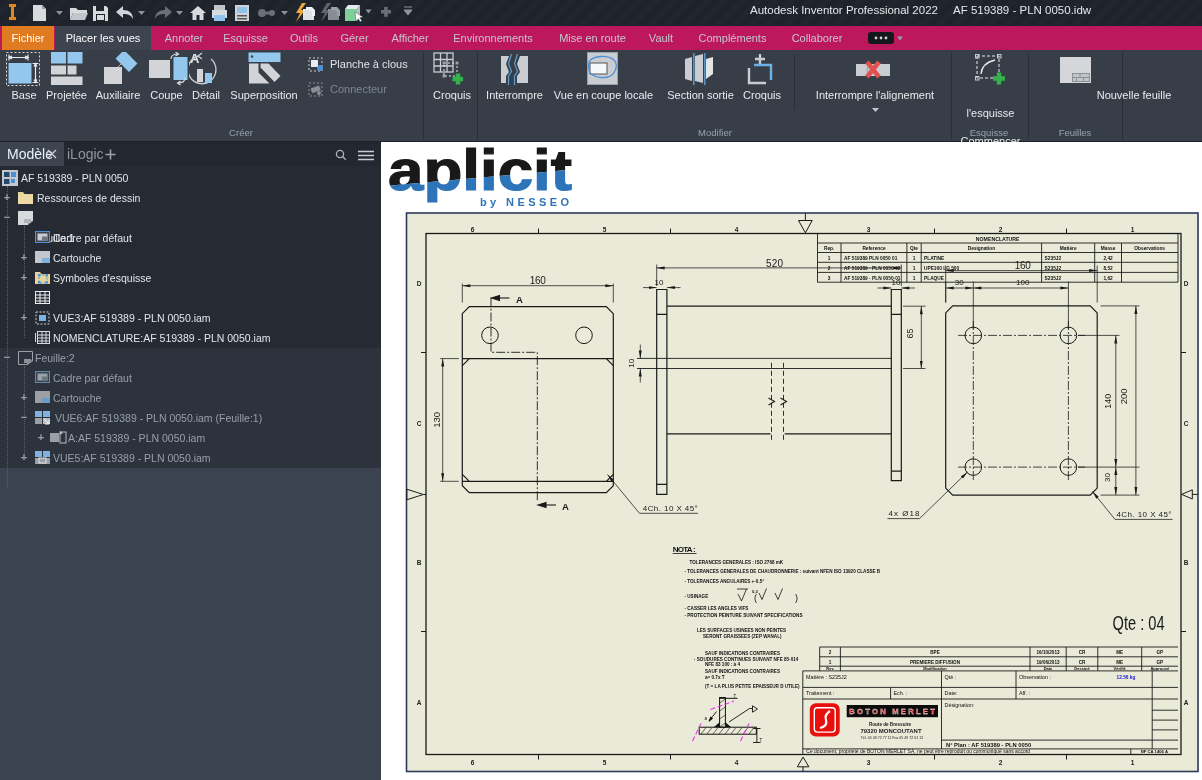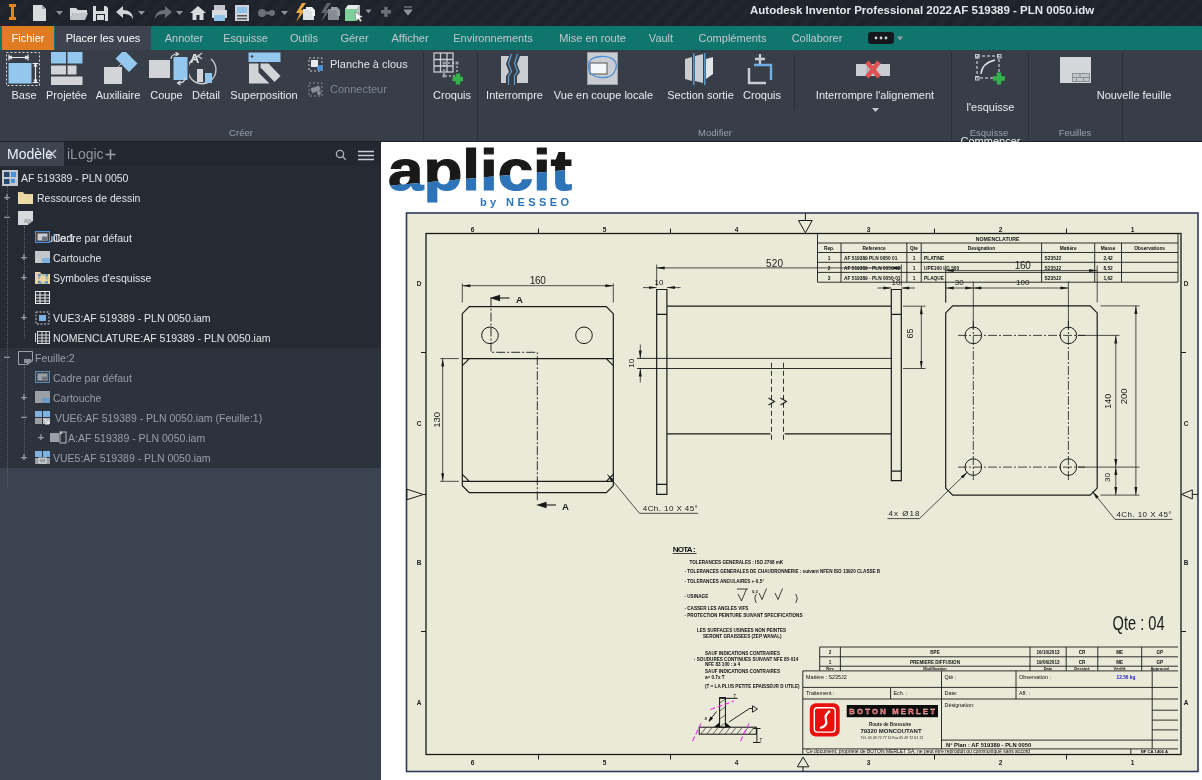--- a/index.html
+++ b/index.html
@@ -2,31 +2,31 @@
 <html><head>
 <meta charset="utf-8">
 <style>
 * { margin:0; padding:0; box-sizing:border-box; }
 html,body { width:1202px; height:780px; overflow:hidden; }
 body { font-family:"Liberation Sans", sans-serif; background:#20252c; }
 .app { position:relative; width:1202px; height:780px; }
 .abs { position:absolute; }
 
 .titlebar { position:absolute; left:0; top:0; width:1202px; height:26px;
-  background:repeating-linear-gradient(135deg,#1e232b 0 6px,#21262e 6px 12px);font-weight:bold; }
+  background:repeating-linear-gradient(135deg,#1e232b 0 6px,#21262e 6px 12px); }
 .title { position:absolute; top:4px; font-size:11.5px; color:#e3e6ea; white-space:pre; }
 
-.tabbar { position:absolute; left:0; top:26px; width:1202px; height:24px; background:#0f766e; }
+.tabbar { position:absolute; left:0; top:26px; width:1202px; height:24px; background:#be185d; }
 .mtab { position:absolute; top:0; height:24px; line-height:24px; font-size:11px; color:#c3c8cf; text-align:center; white-space:nowrap; }
 .mtab.fichier { background:#e17b21; color:#fff; }
 .mtab.active { background:#3d4450; color:#ffffff; }
 
 .ribbon { position:absolute; left:0; top:50px; width:1202px; height:92px; background:#373e48; border-bottom:1px solid #1c2127; }
 .rlabel { position:absolute; top:39px; font-size:11px; color:#e8ebee; text-align:center; white-space:nowrap; transform:translateX(-50%); }
-.rlabel2 { position:absolute; top:51px; font-size:11px; color:#e8ebee; text-align:center; white-space:nowrap; transform:translateX(-50%); }
+.rlabel2 { position:absolute; top:57px; font-size:11px; color:#e8ebee; text-align:center; white-space:nowrap; transform:translateX(-50%); }
 .glabel { position:absolute; top:77px; font-size:9.5px; color:#9aa2ac; transform:translateX(-50%); }
 .rsep { position:absolute; top:2px; width:1px; height:88px; background:#2a2f37; }
 .ricon { position:absolute; }
 .smalltxt { position:absolute; font-size:11px; color:#dfe3e7; white-space:nowrap; }
 
 .browser { position:absolute; left:0; top:142px; width:381px; height:638px; background:#3b4250; }
 .btabrow { position:absolute; left:0; top:0; width:381px; height:24px; background:#232830; }
 .btab { position:absolute; top:0; height:24px; line-height:24px; font-size:14px; }
 .treebg1 { position:absolute; left:0; top:24px; width:381px; height:182px; background:#262b33; }
 .treebg2 { position:absolute; left:0; top:206px; width:381px; height:120px; background:#2d333d; }

